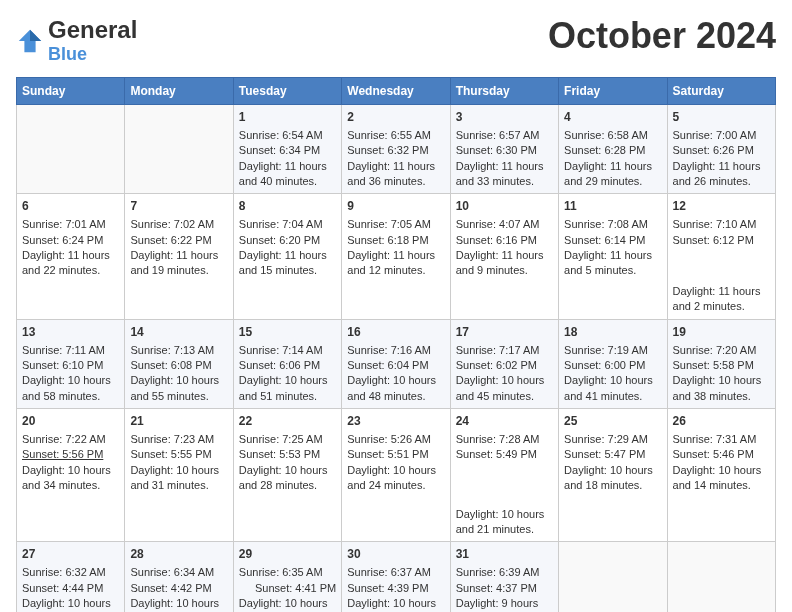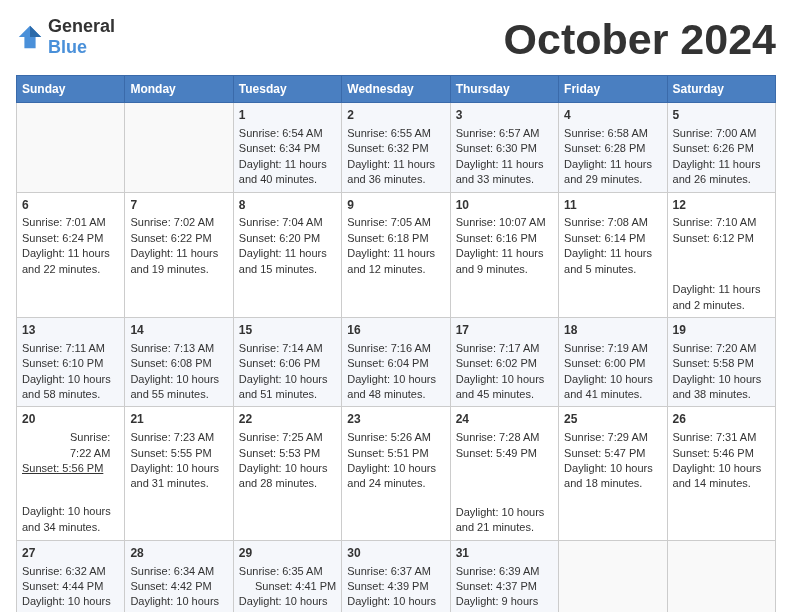--- a/index.html
+++ b/index.html
@@ -15,38 +15,38 @@
       justify-content: space-between;
       align-items: flex-start;
       margin-bottom: 12px;
     }
     .logo {
       display: flex;
       align-items: center;
       gap: 4px;
     }
     .logo-text-general {
-      font-size: 18px;
+      font-size: 24px;
       font-weight: bold;
       color: #333;
     }
     .logo-text-blue {
       font-size: 18px;
       font-weight: bold;
       color: #4a90d9;
     }
     .logo-icon {
       width: 28px;
       height: 28px;
     }
     .title-block {
       text-align: right;
     }
     .month-title {
-      font-size: 43px;
+      font-size: 36px;
       font-weight: bold;
       color: #333;
       line-height: 1.1;
     }
     .location-title {
       font-size: 15px;
       color: #555;
     }
     table {
       width: 100%;
@@ -174,21 +174,21 @@
           <span style="display: block;">Daylight: 11 hours and 15 minutes.</span>
         </td>
         <td>
           <span class="day-num">9</span>
           <span style="display: block;">Sunrise: 7:05 AM</span>
           <span style="display: block;">Sunset: 6:18 PM</span>
           <span style="display: block;">Daylight: 11 hours and 12 minutes.</span>
         </td>
         <td>
           <span class="day-num">10</span>
-          <span style="display: block;">Sunrise: 10:07 AM</span>
+          <span style="display: block;">Sunrise: 4:07 AM</span>
           <span style="display: block;">Sunset: 6:16 PM</span>
           <span style="display: block;">Daylight: 11 hours and 9 minutes.</span>
         </td>
         <td>
           <span class="day-num">11</span>
           <span style="display: block;">Sunrise: 7:08 AM</span>
           <span style="display: block;">Sunset: 6:14 PM</span>
           <span style="display: block;">Daylight: 11 hours and 5 minutes.</span>
         </td>
         <td>
@@ -238,23 +238,23 @@
         <td>
           <span class="day-num">19</span>
           <span style="display: block;">Sunrise: 7:20 AM</span>
           <span style="display: block;">Sunset: 5:58 PM</span>
           <span style="display: block;">Daylight: 10 hours and 38 minutes.</span>
         </td>
       </tr>
       <tr>
         <td>
           <span class="day-num">20</span>
-          <span style="display: block; margin-left: 48px;">Sunrise: 7:22 AM</span>
+          <span style="display: block;">Sunrise: 7:22 AM</span>
           <span style="display: block; text-decoration: underline;">Sunset: 5:56 PM</span>
-          <span style="display: block; margin-top: 28px;">Daylight: 10 hours and 34 minutes.</span>
+          <span style="display: block;">Daylight: 10 hours and 34 minutes.</span>
         </td>
         <td>
           <span class="day-num">21</span>
           <span style="display: block;">Sunrise: 7:23 AM</span>
           <span style="display: block;">Sunset: 5:55 PM</span>
           <span style="display: block;">Daylight: 10 hours and 31 minutes.</span>
         </td>
         <td>
           <span class="day-num">22</span>
           <span style="display: block;">Sunrise: 7:25 AM</span>

